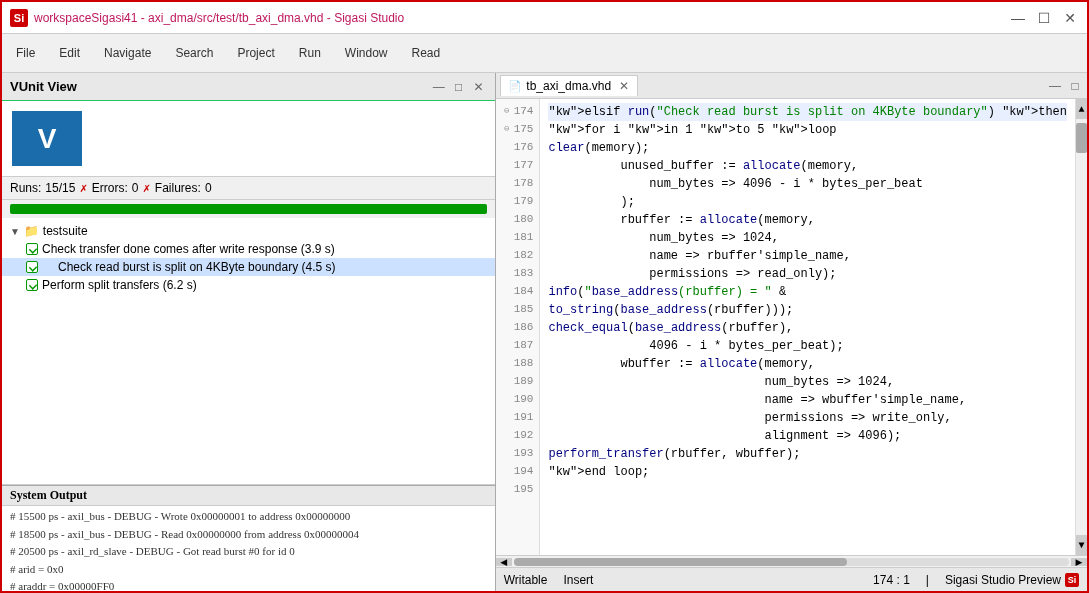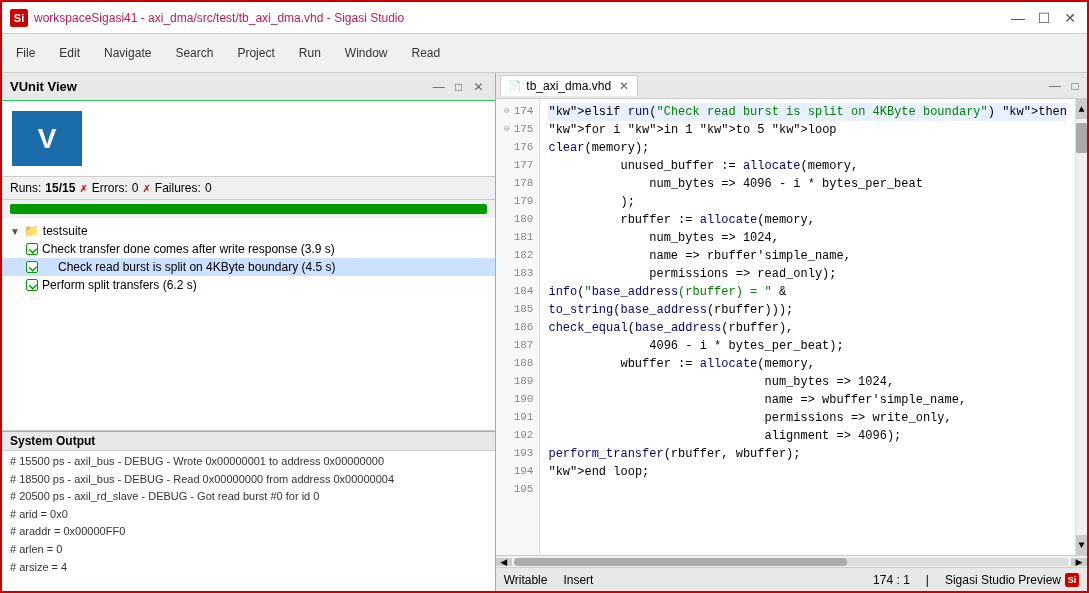--- a/index.html
+++ b/index.html
@@ -181,25 +181,25 @@
       position: absolute;
       left: 2px;
       top: 1px;
       width: 6px;
       height: 7px;
       border-right: 2px solid #090;
       border-bottom: 2px solid #090;
       transform: rotate(45deg) scale(0.7);
     }
     .system-output {
-      height: 160px;
+      height: 106px;
       background: #fff;
       border-top: 1px solid #aaa;
       overflow-y: auto;
-      font-family: Liberation Sans, sans-serif;
+      font-family: Liberation Serif, serif;
       font-size: 11px;
     }
     .sys-output-header {
       background: #e8e8e8;
       padding: 2px 8px;
       font-size: 12px;
       font-weight: bold;
       border-bottom: 1px solid #ccc;
     }
     .sys-output-content {
@@ -411,21 +411,21 @@
       </div>
 
       <div style="display:flex; align-items:center; padding:4px; background:#fff; border-bottom:1px solid #ccc;">
         <div class="vunit-logo">V</div>
         <div style="display:flex;flex-direction:column;margin-left:8px;">
         </div>
       </div>
 
       <div class="stats-bar">
         <span>Runs:</span>
-        <span style="font-weight:bold;">15/15</span>
+        <span style="font-weight:normal;">15/15</span>
         <span style="color:#c00;font-size:10px;">✗</span>
         <span>Errors:</span>
         <span>0</span>
         <span style="color:#c00;font-size:10px;">✗</span>
         <span>Failures:</span>
         <span>0</span>
       </div>
 
       <div class="progress-bar-wrap">
         <div class="progress-bar-fill" style="width:100%;"></div>

